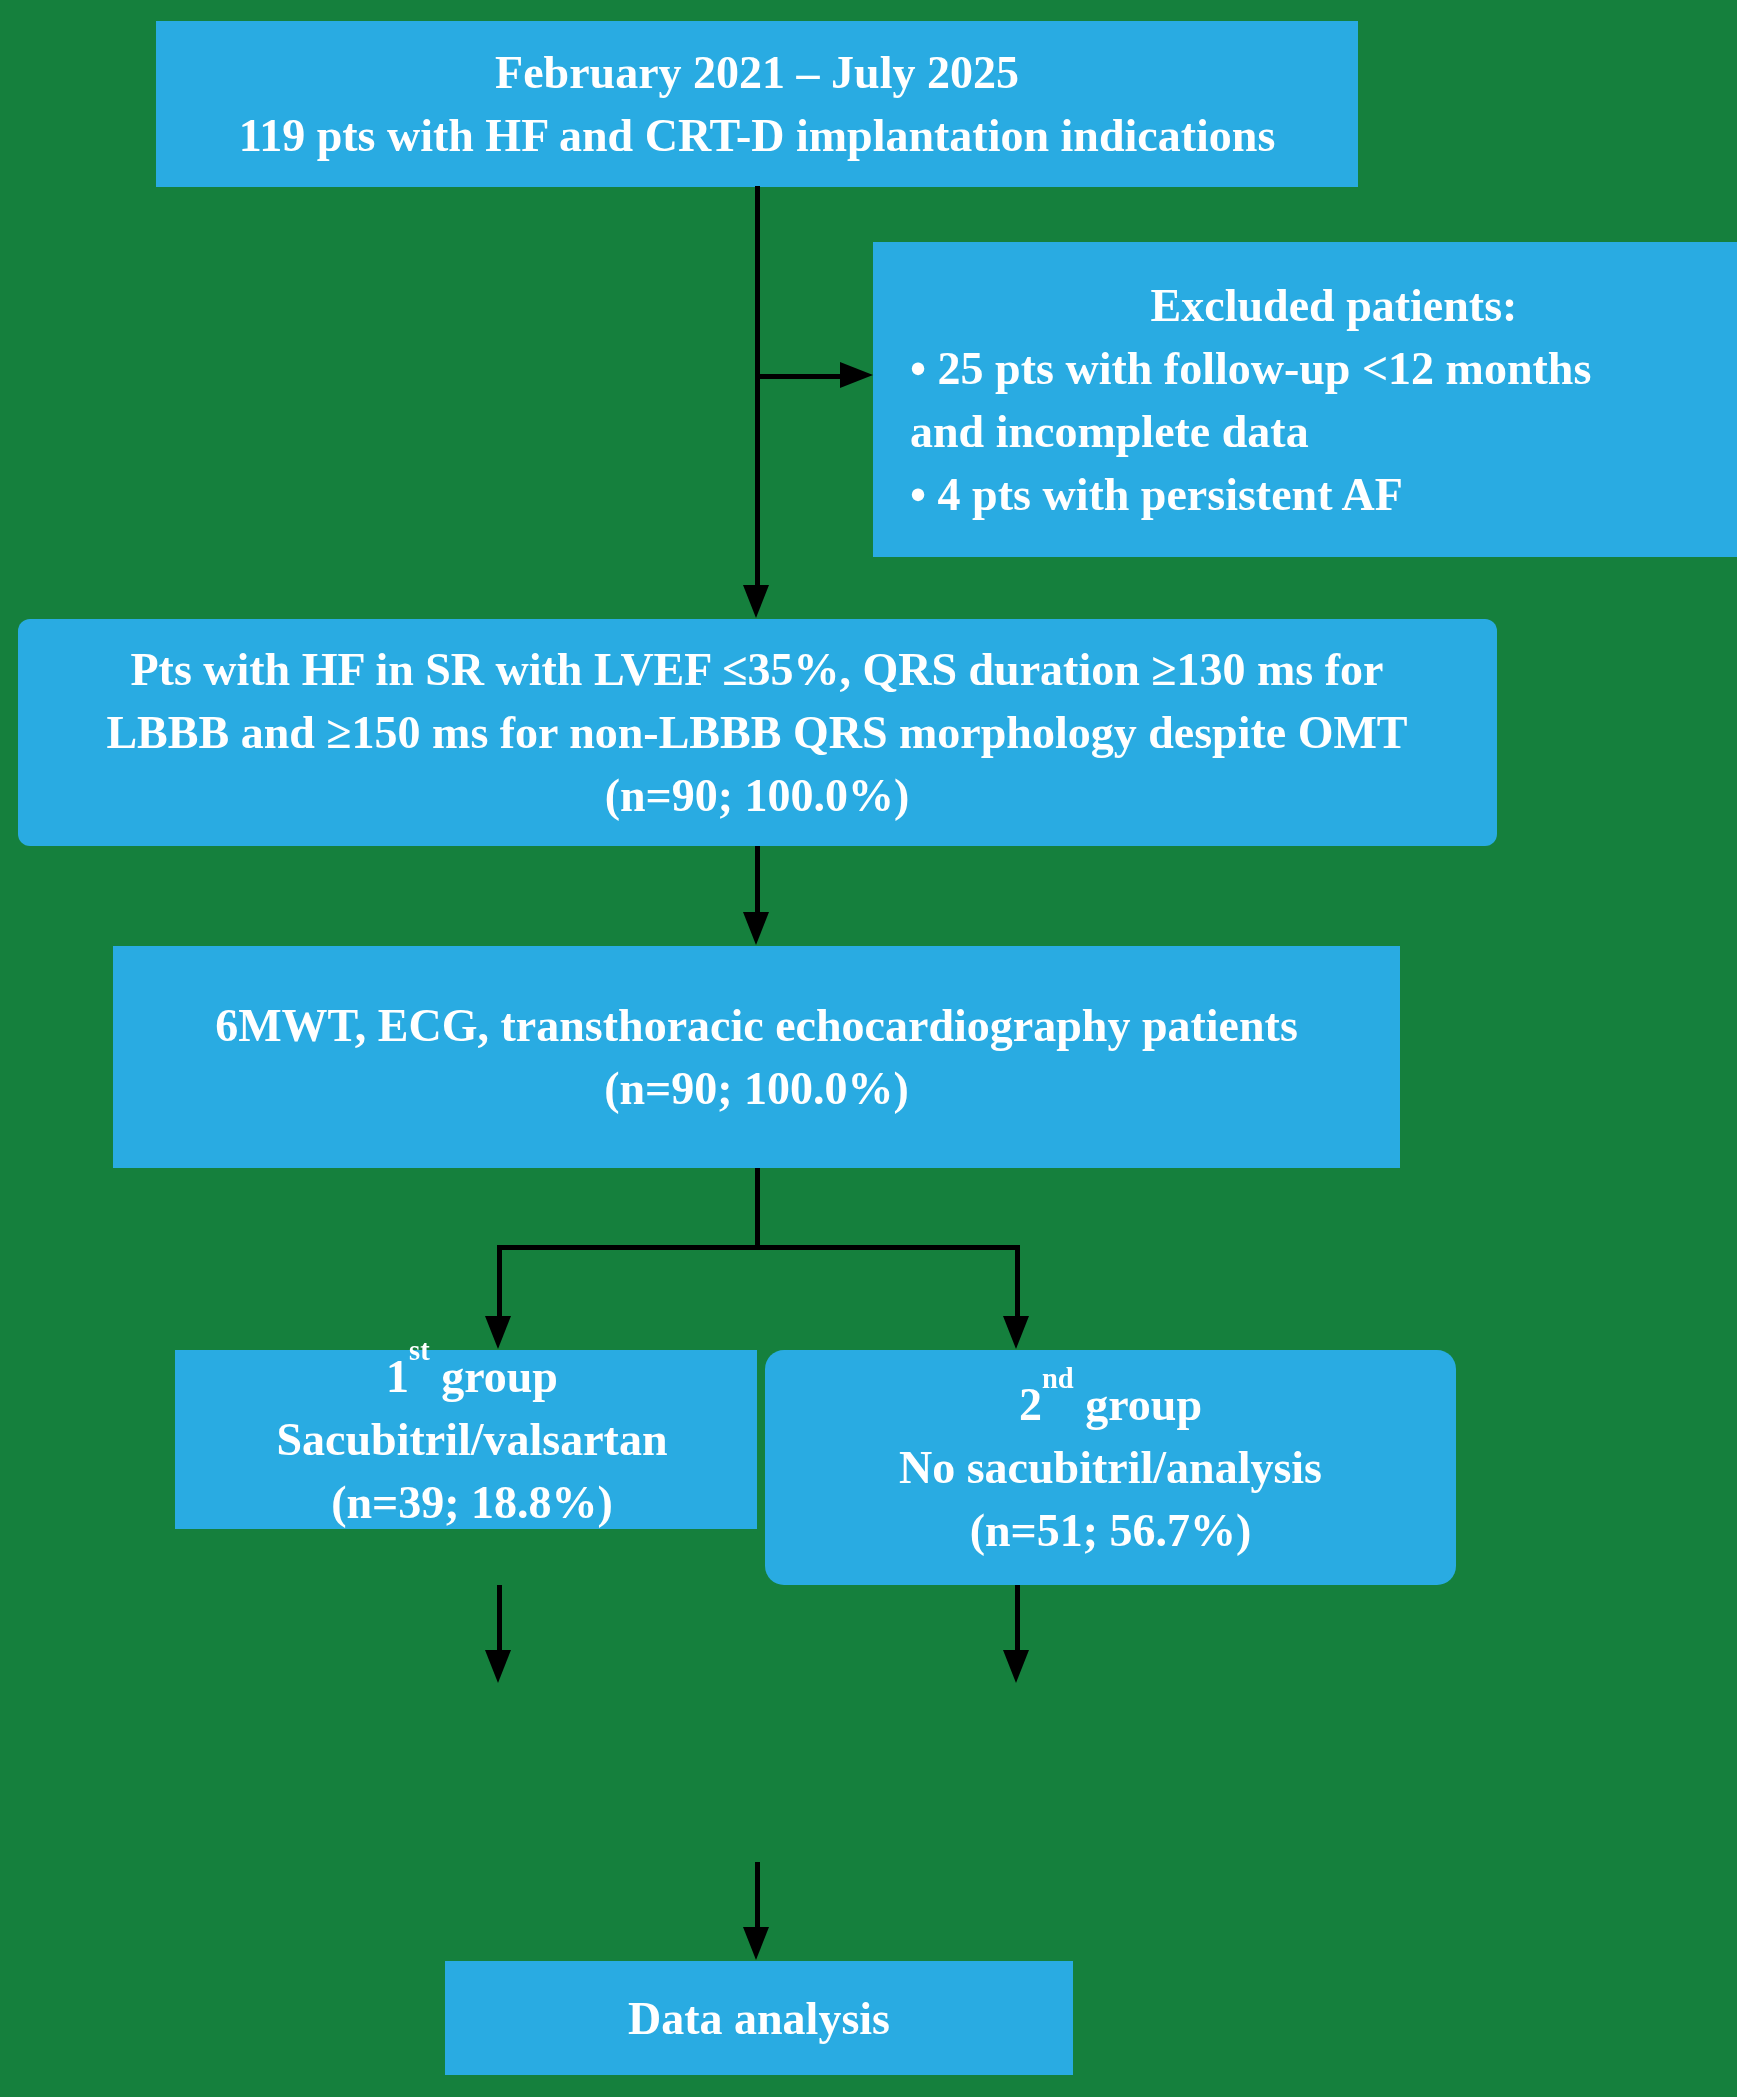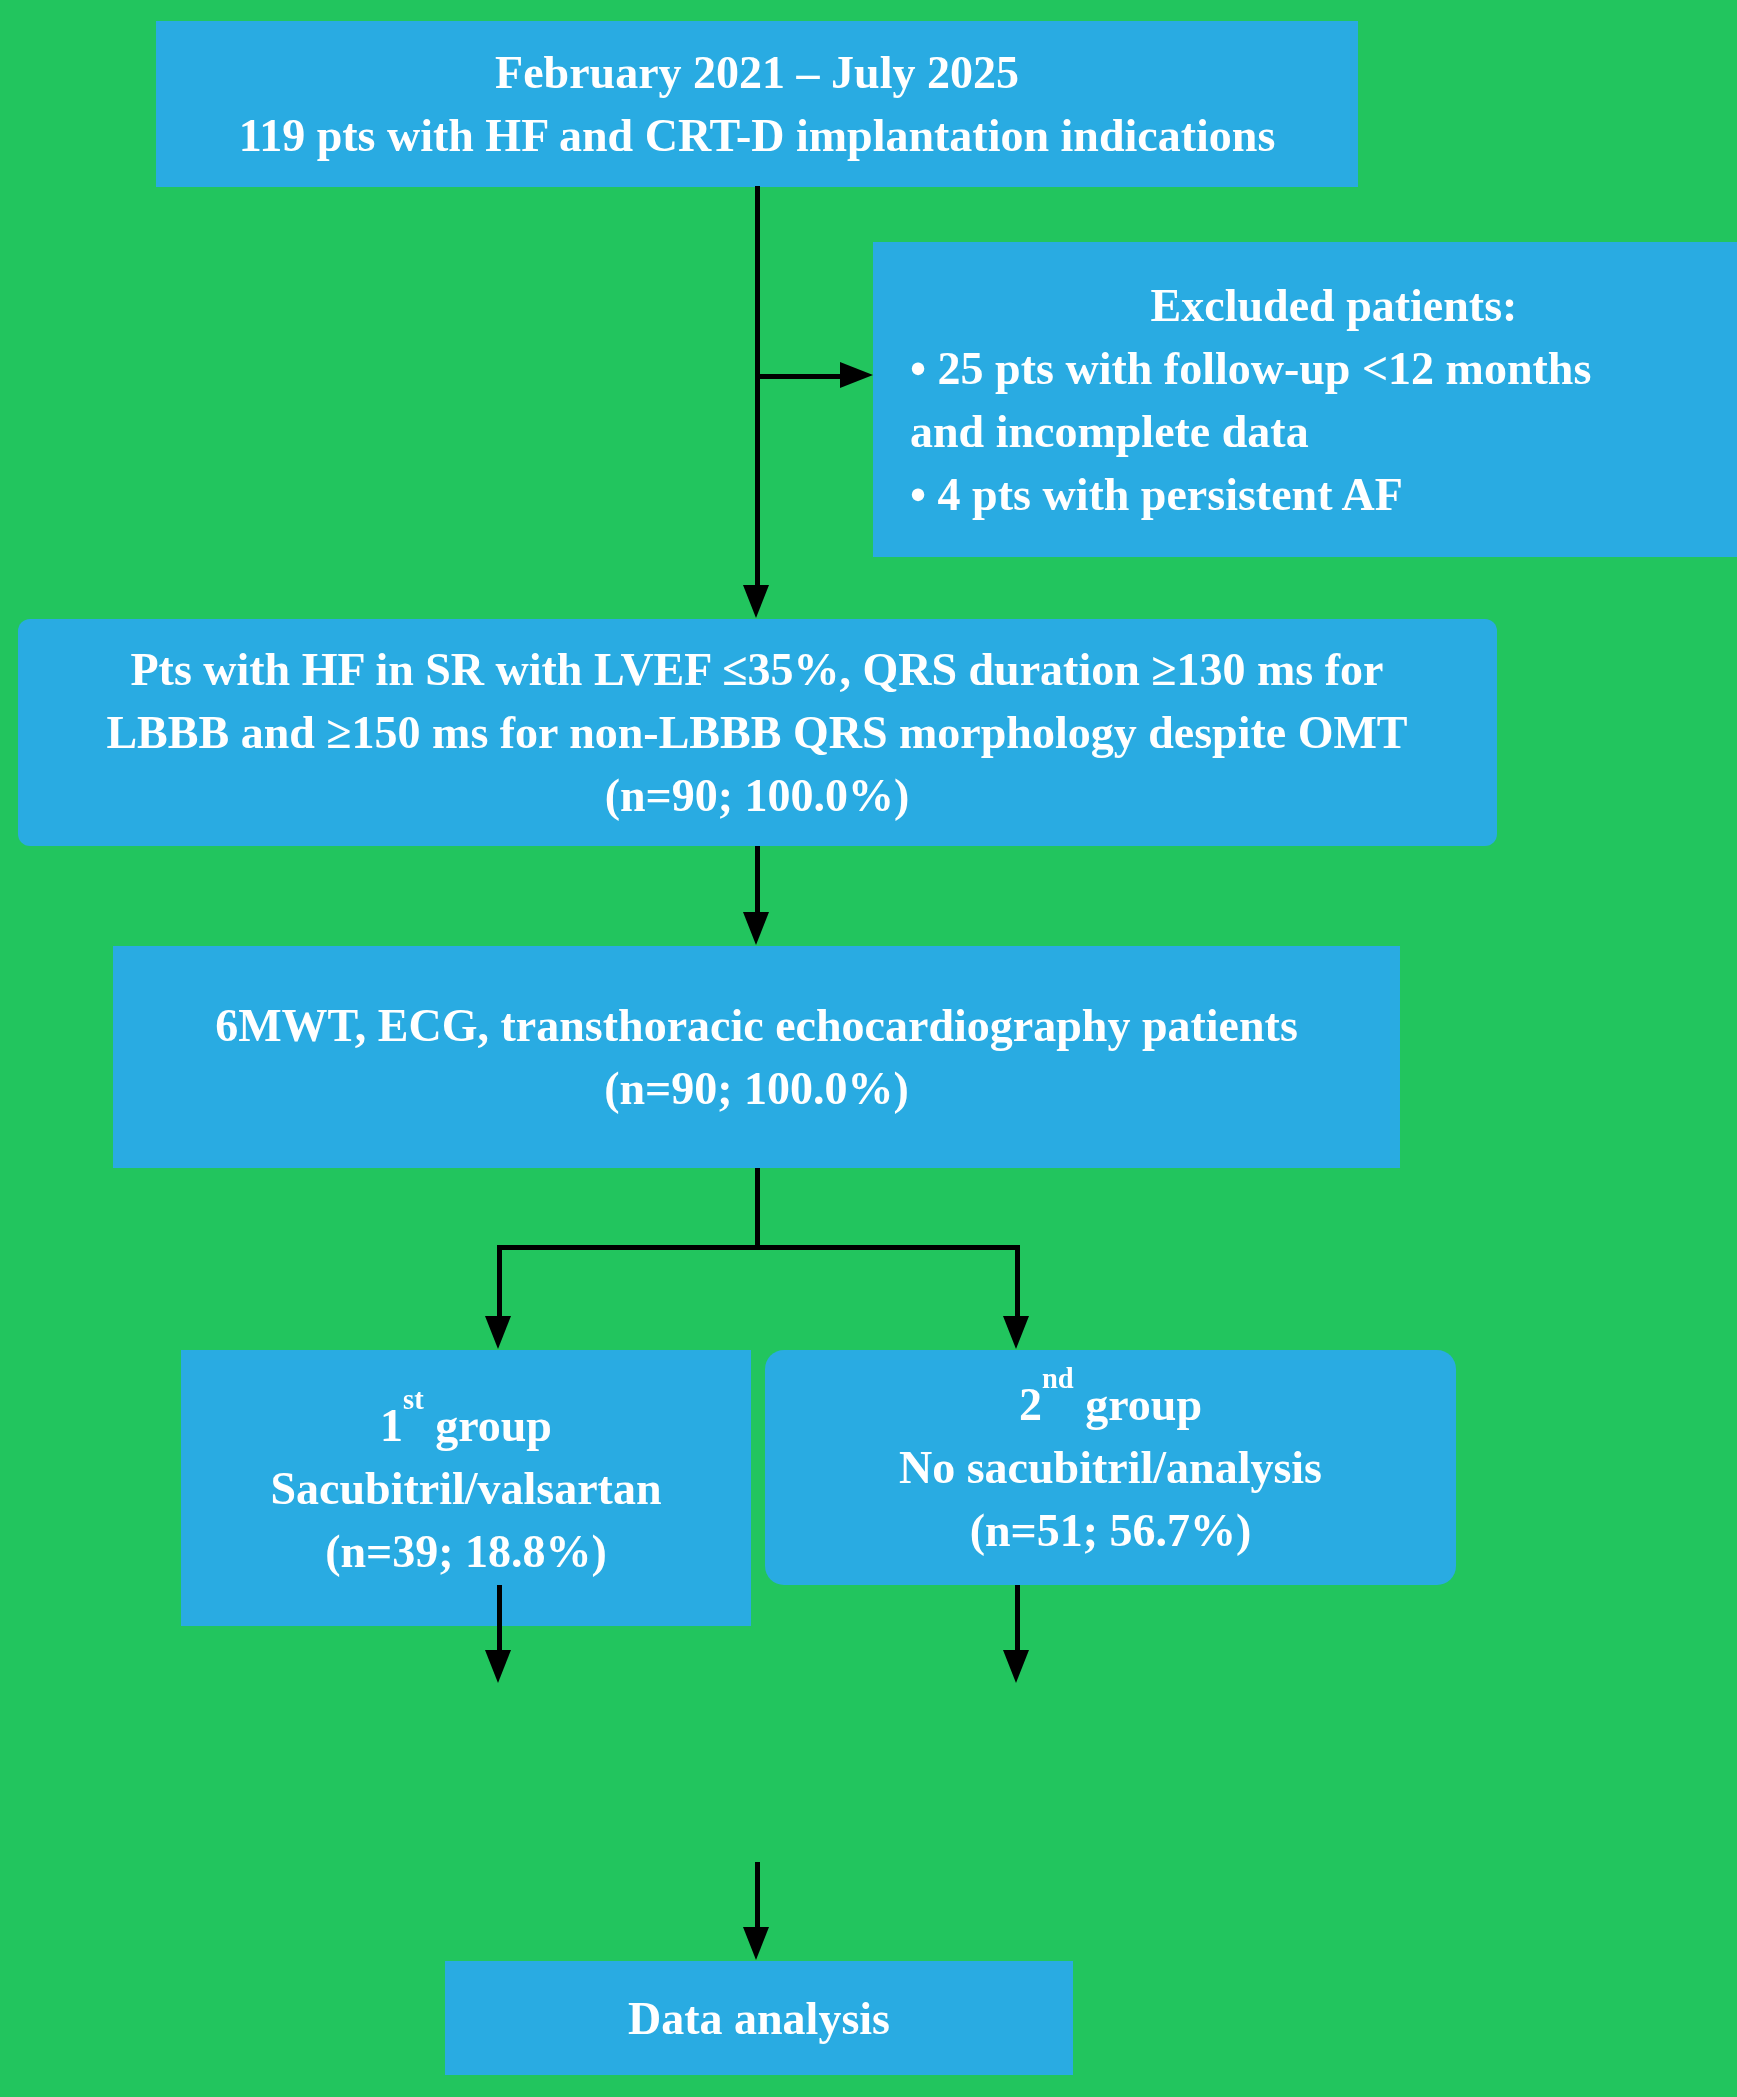--- a/index.html
+++ b/index.html
@@ -1,20 +1,20 @@
 <!DOCTYPE html>
 <html style="font-size:12px"><head>
 <meta charset="utf-8">
 <style>
   html, body { margin: 0; padding: 0; background: #ffffff; }
   .canvas {
     position: relative;
     width: 1738px;
     height: 2097px;
-    background: #22c55e;
+    background: #15803d;
     font-family: "Liberation Serif", serif;
     font-weight: 700;
     color: #ffffff;
     overflow: hidden;
   }
   .box {
     position: absolute;
     background: #29ABE2;
     display: flex;
     flex-direction: column;
@@ -86,21 +86,21 @@
     <div class="tline">(n=90; 100.0%)</div>
   </div>
 
   <div class="vline" style="left:755px; top:1168px; width:4.6px; height:82px;"></div>
   <div class="hline" style="left:497px; top:1245px; width:523px; height:4.6px;"></div>
   <div class="vline" style="left:497px; top:1245px; width:4.6px; height:71px;"></div>
   <div class="arrow-down" style="left:485px; top:1316px;"></div>
   <div class="vline" style="left:1015px; top:1245px; width:4.6px; height:71px;"></div>
   <div class="arrow-down" style="left:1003px; top:1316px;"></div>
 
-  <div class="box" style="left:181px; top:1350px; width:570px; height:276px;">
+  <div class="box" style="left:175px; top:1350px; width:570px; height:179px;padding-left:12px;">
     <div class="tline"><span>1</span><sup class="ord">st</sup><span> group</span></div>
     <div class="tline">Sacubitril/valsartan</div>
     <div class="tline">(n=39; 18.8%)</div>
   </div>
 
   <div class="box" style="left:765px; top:1350px; width:691px; height:235px;border-radius:19px;">
     <div class="tline"><span>2</span><sup class="ord">nd</sup><span> group</span></div>
     <div class="tline">No sacubitril/analysis</div>
     <div class="tline">(n=51; 56.7%)</div>
   </div>

